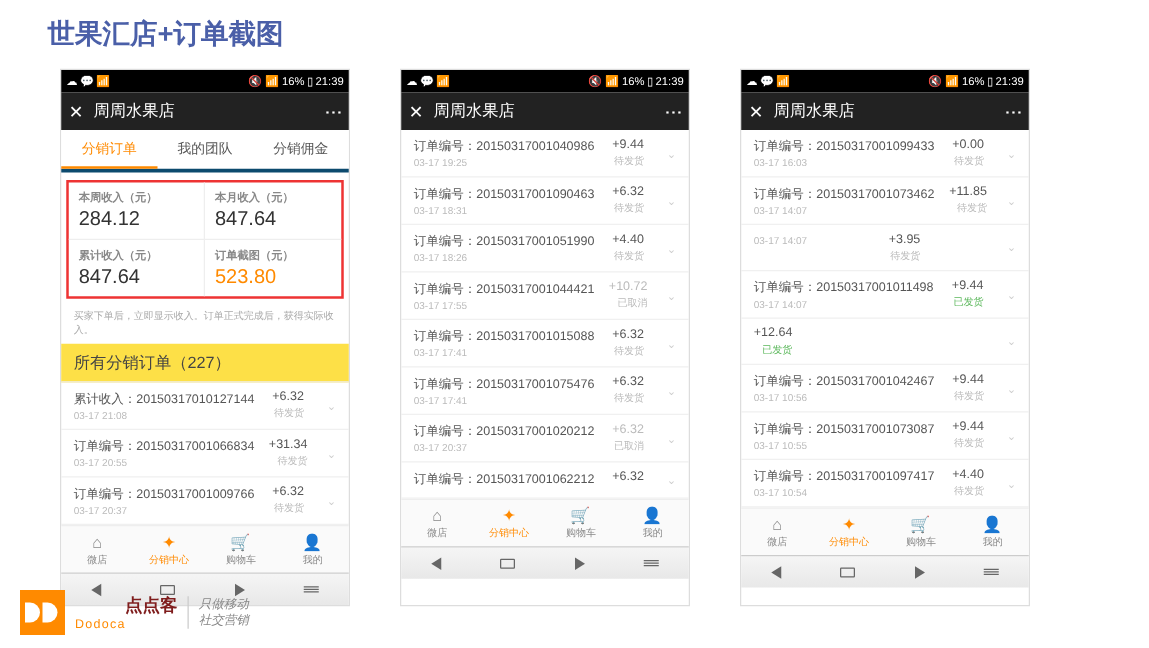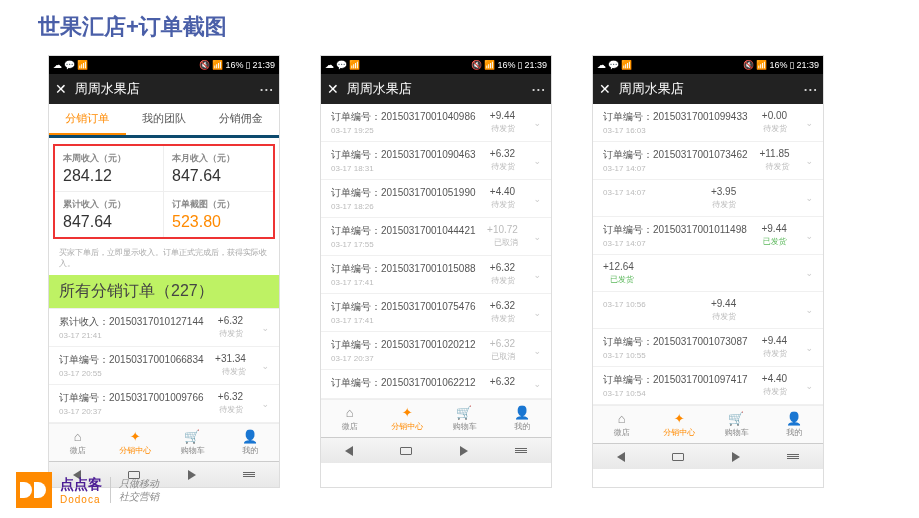--- a/index.html
+++ b/index.html
@@ -17,21 +17,21 @@
   .tab { flex: 1; text-align: center; padding: 7px 0; font-size: 11px; color: #555; }
   .tab.active { color: #ff8a00; border-bottom: 2px solid #ff8a00; }
   .stats-box { border: 2px solid #e33; margin: 6px 4px; display: grid; grid-template-columns: 1fr 1fr; }
   .stat { border-right: 1px solid #eee; border-bottom: 1px solid #eee; padding: 6px 8px; }
   .stat:nth-child(even) { border-right: none; }
   .stat:nth-child(n+3) { border-bottom: none; }
   .stat .label { font-size: 9px; color: #888; font-weight: bold; }
   .stat .value { font-size: 16px; color: #333; margin-top: 2px; font-weight: 500; }
   .stat .value.orange { color: #ff8a00; }
   .hint { font-size: 8px; color: #aaa; padding: 2px 10px 6px; }
-  .section-header { padding: 6px 10px; font-size: 16px; color: #444; border-bottom: 1px solid #eee; background: #bef264; }
+  .section-header { padding: 6px 10px; font-size: 13px; color: #444; border-bottom: 1px solid #eee; background: #fde047; }
   .order-list { }
   .order { display: flex; justify-content: space-between; align-items: flex-start; padding: 6px 10px; border-bottom: 1px solid #f0f0f0; }
   .order .left .oid { font-size: 10px; color: #555; }
   .order .left .otime { font-size: 8px; color: #bbb; margin-top: 2px; }
   .order .right { text-align: right; }
   .order .right .amount { font-size: 10px; color: #555; }
   .order .right .amount.cancel { color: #bbb; }
   .order .right .status { font-size: 8px; color: #bbb; margin-top: 2px; }
   .order .right .status.green { color: #5cb85c; }
   .order .chev { color: #ccc; font-size: 9px; margin-left: 4px; align-self: center; }
@@ -43,21 +43,21 @@
   .arrow-left { width: 0; height: 0; border-top: 5px solid transparent; border-bottom: 5px solid transparent; border-right: 8px solid #666; }
   .arrow-right { width: 0; height: 0; border-top: 5px solid transparent; border-bottom: 5px solid transparent; border-left: 8px solid #666; }
   .home-icon { width: 12px; height: 8px; border: 1px solid #666; border-radius: 1px; position: relative; }
   .three-lines { display: flex; flex-direction: column; gap: 1px; }
   .three-lines div { width: 12px; height: 1px; background: #666; }
   .footer-logo { position: absolute; bottom: 10px; left: 16px; display: flex; align-items: center; gap: 8px; }
   .logo-d { width: 36px; height: 36px; background: #ff8a00; position: relative; }
   .logo-d::before, .logo-d::after { content: ""; position: absolute; background: #fff; width: 12px; height: 16px; border-radius: 0 12px 12px 0; top: 10px; }
   .logo-d::before { left: 4px; }
   .logo-d::after { left: 18px; }
-  .logo-text .cn { font-size: 14px; font-weight: bold; color: #4c1d95; }
+  .logo-text .cn { font-size: 14px; font-weight: bold; color: #7f1d1d; margin-left: 40px; }
   .logo-text .en { font-size: 10px; color: #ff8a00; letter-spacing: 1px; }
   .logo-slogan { font-size: 10px; color: #888; font-style: italic; border-left: 1px solid #ccc; padding-left: 8px; line-height: 1.3; }
 </style>
 </head>
 <body>
 
 <div class="slide-title">世果汇店+订单截图</div>
 
 <div class="phones">
 
@@ -103,21 +103,21 @@
         <div class="label">订单截图（元）</div>
         <div class="value orange">523.80</div>
       </div>
     </div>
     <div class="hint">买家下单后，立即显示收入。订单正式完成后，获得实际收入。</div>
     <div class="section-header">所有分销订单（227）</div>
     <div class="order-list" id="list1">
         <div class="order">
           <div class="left">
             <div class="oid">累计收入：20150317010127144</div>
-            <div class="otime">03-17 21:41</div>
+            <div class="otime">03-17 21:08</div>
           </div>
           <div class="right">
             <div class="amount">+6.32</div>
             <div class="status">待发货</div>
           </div>
           <div class="chev">⌄</div>
         </div>
         <div class="order">
           <div class="left">
             <div class="oid">订单编号：20150317001066834</div>
@@ -377,20 +377,21 @@
         </div>
         <div class="order">
           <div class="right">
             <div class="amount">+12.64</div>
             <div class="status green">已发货</div>
           </div>
           <div class="chev">⌄</div>
         </div>
         <div class="order">
           <div class="left">
+            <div class="oid">订单编号：20150317001042467</div>
             <div class="otime">03-17 10:56</div>
           </div>
           <div class="right">
             <div class="amount">+9.44</div>
             <div class="status">待发货</div>
           </div>
           <div class="chev">⌄</div>
         </div>
         <div class="order">
           <div class="left">

